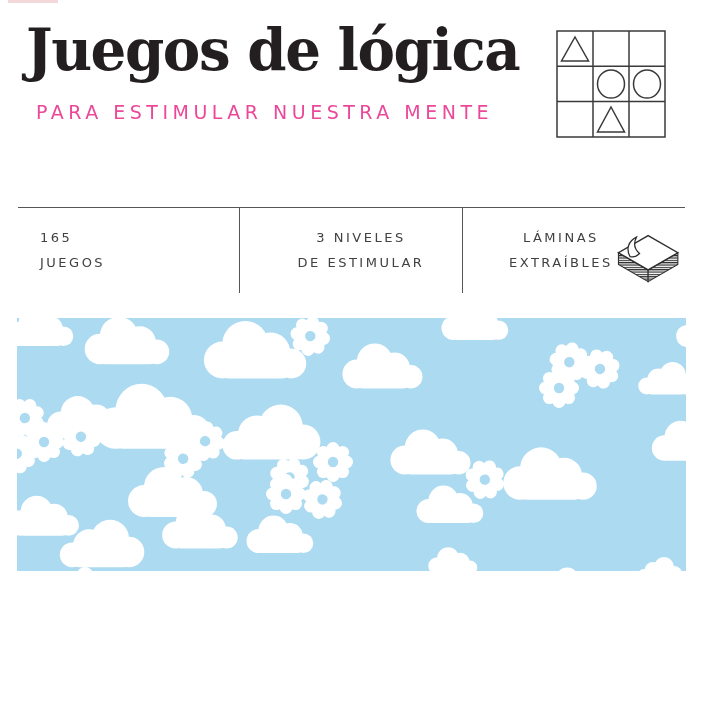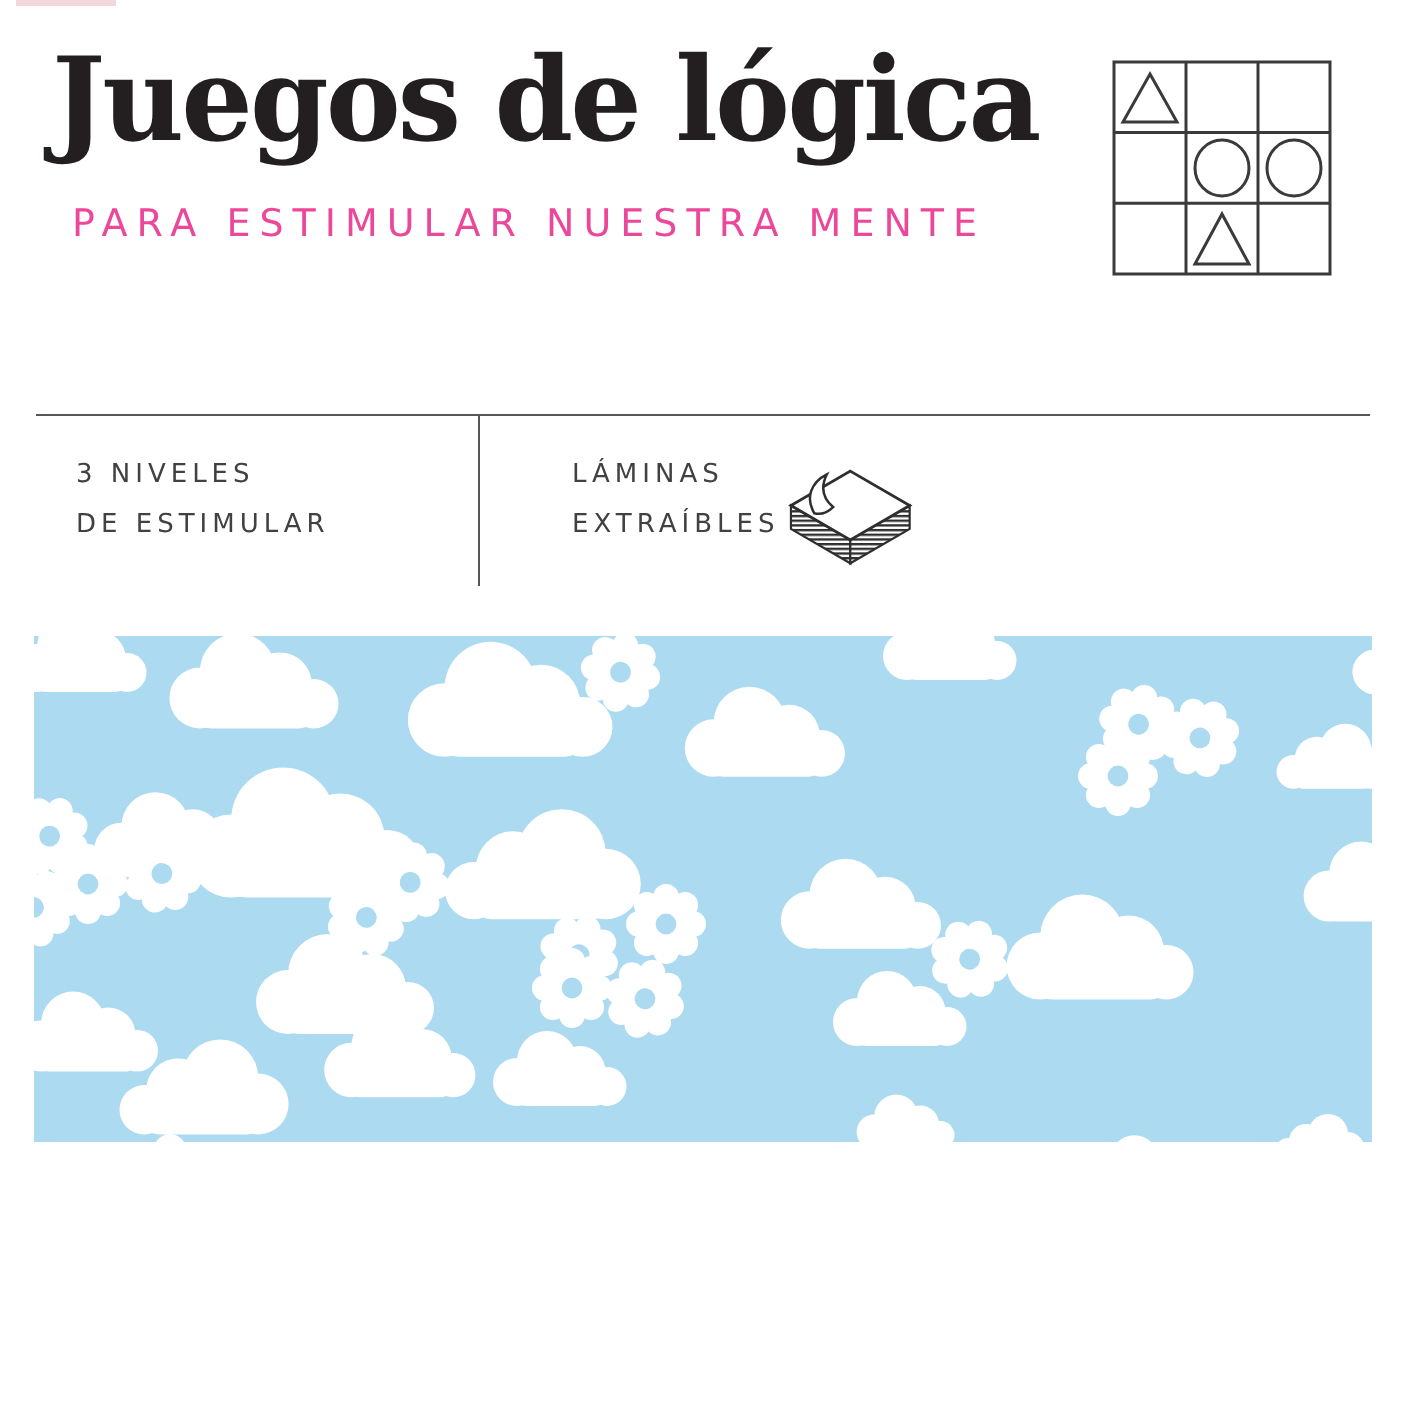--- a/index.html
+++ b/index.html
@@ -37,21 +37,21 @@
   .info-band{
     position:absolute;left:18px;top:207px;width:667px;height:85px;
     border-top:1px solid #55565a;
     display:flex;
   }
   .feature{
     box-sizing:border-box;
     width:221px;
     padding-top:17px;
   }
-  .feature + .feature{border-left:1px solid #55565a;width:223px;}
+  .feature + .feature{border-left:1px solid #55565a;width:223px;text-align:center;}
   .feature .lines{
     padding-left:22px;
     font-family:"DejaVu Sans", sans-serif;
     font-size:13px;
     letter-spacing:2.5px;
     line-height:25px;
     color:#414141;
     white-space:nowrap;
   }
   .feature.with-icon{display:flex;align-items:flex-start;padding-left:28px;}
@@ -105,20 +105,26 @@
       <g>
         <ellipse cx="91" cy="54" rx="13.5" ry="14"></ellipse>
       </g>
       <g>
         <polygon points="55,77 68.5,102 41.5,102"></polygon>
       </g>
     </g>
   </svg>
 
   <div class="info-band">
+    <div class="feature">
+      <div class="lines">
+        <span>165</span><br>
+        <span>JUEGOS</span>
+      </div>
+    </div>
     <div class="feature">
       <div class="lines" style="padding-left:20px;">
         <span>3 NIVELES</span><br>
         <span>DE ESTIMULAR</span>
       </div>
     </div>
     <div class="feature with-icon">
       <div class="lines" style="padding-left:18px;">
         <span>LÁMINAS</span><br>
         <span>EXTRAÍBLES</span>

